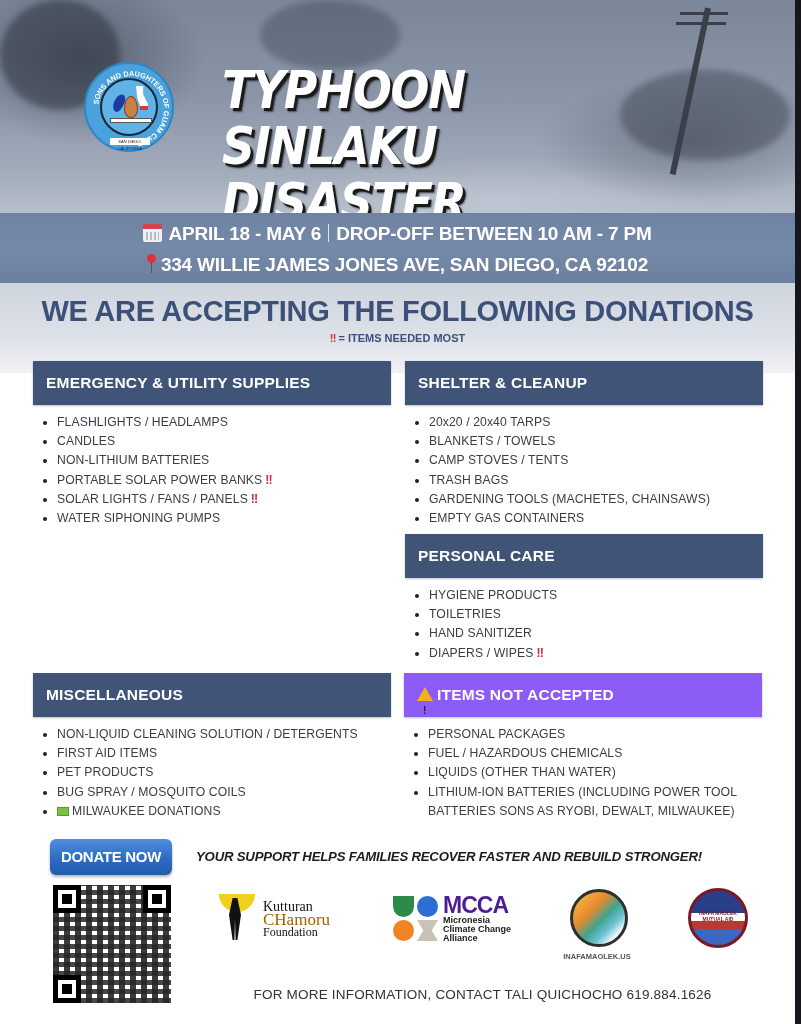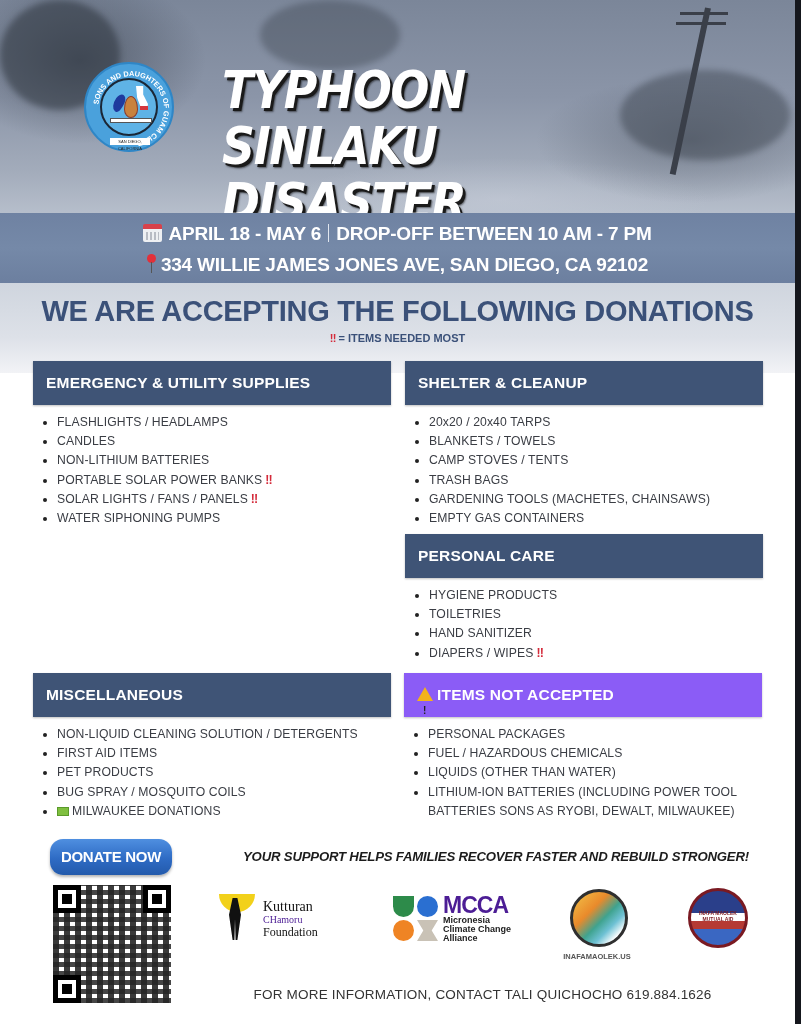--- a/index.html
+++ b/index.html
@@ -77,43 +77,43 @@
   .warn-icon { display: inline-block; width: 0; height: 0; border-left: 8px solid transparent; border-right: 8px solid transparent;
     border-bottom: 14px solid #f2b21b; vertical-align: -1px; margin-right: 4px; position: relative; }
   .warn-icon::after { content: "!"; position: absolute; left: -2px; top: 2px; font-size: 10px; color: #222; font-weight: bold; }
   .items { list-style: none; padding: 8px 0 0 8px; }
   .items li { position: relative; padding-left: 16px; font-size: 12.2px; color: #3a3d44; line-height: 19.2px; letter-spacing: 0.1px; }
   .items li::before { content: ""; position: absolute; left: 2px; top: 8px; width: 4px; height: 4px; border-radius: 50%; background: #222; }
   .cash-icon { display: inline-block; width: 12px; height: 9px; background: #7fbf3f; border: 1px solid #5a9a2a;
     margin-right: 3px; vertical-align: -1px; }
 
   
-  .donate-btn { position: absolute; left: 50px; top: 839px; width: 122px; height: 36px; border-radius: 13px;
+  .donate-btn { position: absolute; left: 50px; top: 839px; width: 122px; height: 36px; border-radius: 6px;
     background: linear-gradient(180deg, #4f8fe0 0%, #2e6bc4 55%, #235aab 100%); color: #fff; font-weight: bold;
     font-size: 15px; text-align: center; line-height: 36px; letter-spacing: -0.3px; box-shadow: 0 2px 3px rgba(0,0,0,0.3);
     cursor: pointer; }
   .qr { position: absolute; left: 53px; top: 885px; width: 118px; height: 118px; background: #fff; }
   .qr-finder { position: absolute; width: 28px; height: 28px; border: 5px solid #000; background: #fff; }
   .qr-finder::after { content: ""; position: absolute; left: 4px; top: 4px; width: 10px; height: 10px; background: #000; }
   .qr-body { position: absolute; left: 0; top: 0; width: 118px; height: 118px;
     background:
       repeating-linear-gradient(90deg, rgba(0,0,0,0.9) 0 6px, transparent 6px 11px),
       repeating-linear-gradient(0deg, rgba(0,0,0,0.85) 0 5px, transparent 5px 9px);
     opacity: 0.85; clip-path: polygon(0 0,100% 0,100% 100%,0 100%); }
 
-  .tagline { position: absolute; left: 216px; top: 849px; width: 560px; font-weight: bold; font-style: italic;
-    color: #1c1c1c; font-size: 13.2px; letter-spacing: -0.2px; text-align: center; }
+  .tagline { position: absolute; left: 196px; top: 849px; width: 560px; font-weight: bold; font-style: italic;
+    color: #1c1c1c; font-size: 13.2px; letter-spacing: -0.2px; }
 
   .partner { position: absolute; }
   .kcf-mark { position: absolute; left: 0; top: 0; width: 36px; height: 46px; }
   .kcf-sun { position: absolute; left: 0; top: 0; width: 36px; height: 18px; background: #f2d11a; border-radius: 0 0 18px 18px; }
   .kcf-figure { position: absolute; left: 10px; top: 4px; width: 12px; height: 42px; background: #111;
     clip-path: polygon(30% 0, 70% 0, 100% 40%, 70% 100%, 55% 100%, 50% 50%, 45% 100%, 30% 100%, 0 40%); }
   .kcf-text { position: absolute; left: 44px; top: 6px; font-family: "Liberation Serif", serif; font-size: 14px; line-height: 13px; color: #111; }
-  .kcf-text .ch { color: #4c1d95; font-size: 10px; }
+  .kcf-text .ch { color: #a16207; font-size: 17px; }
   .kcf-text .fd { font-size: 12px; }
 
   .mcca-icons { position: absolute; left: 0; top: 6px; width: 46px; height: 46px; }
   .mcca-q { position: absolute; width: 21px; height: 21px; }
   .mcca-text { position: absolute; left: 50px; top: 4px; }
   .mcca-big { font-weight: bold; font-size: 23px; color: #4c1d95; letter-spacing: -1px; line-height: 22px; }
   .mcca-small { font-weight: bold; font-size: 9px; line-height: 9px; color: #222; }
 
   .circle-logo { position: absolute; border-radius: 50%; }
   .inaf-label { position: absolute; left: 562px; top: 952px; width: 70px; text-align: center; font-size: 7.5px; font-weight: bold; color: #555; }

